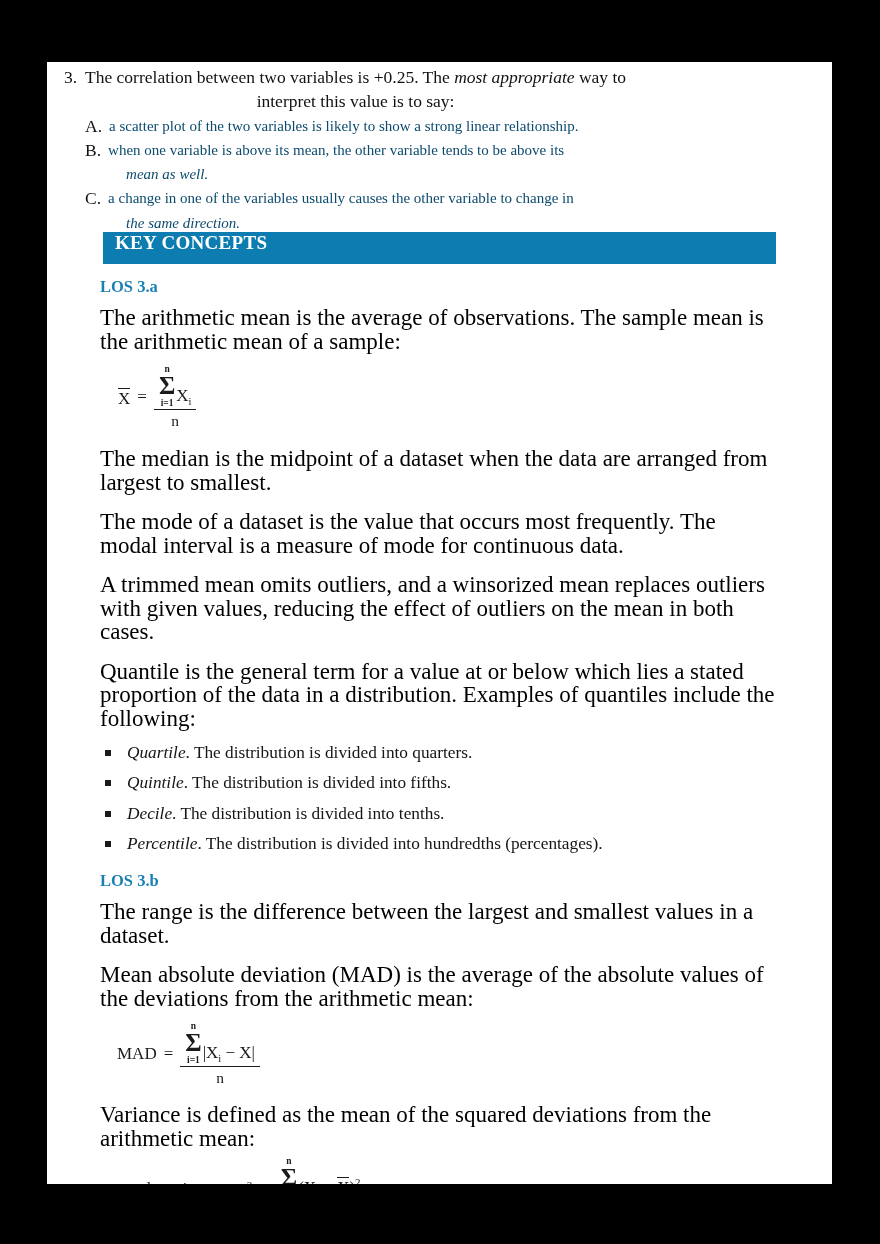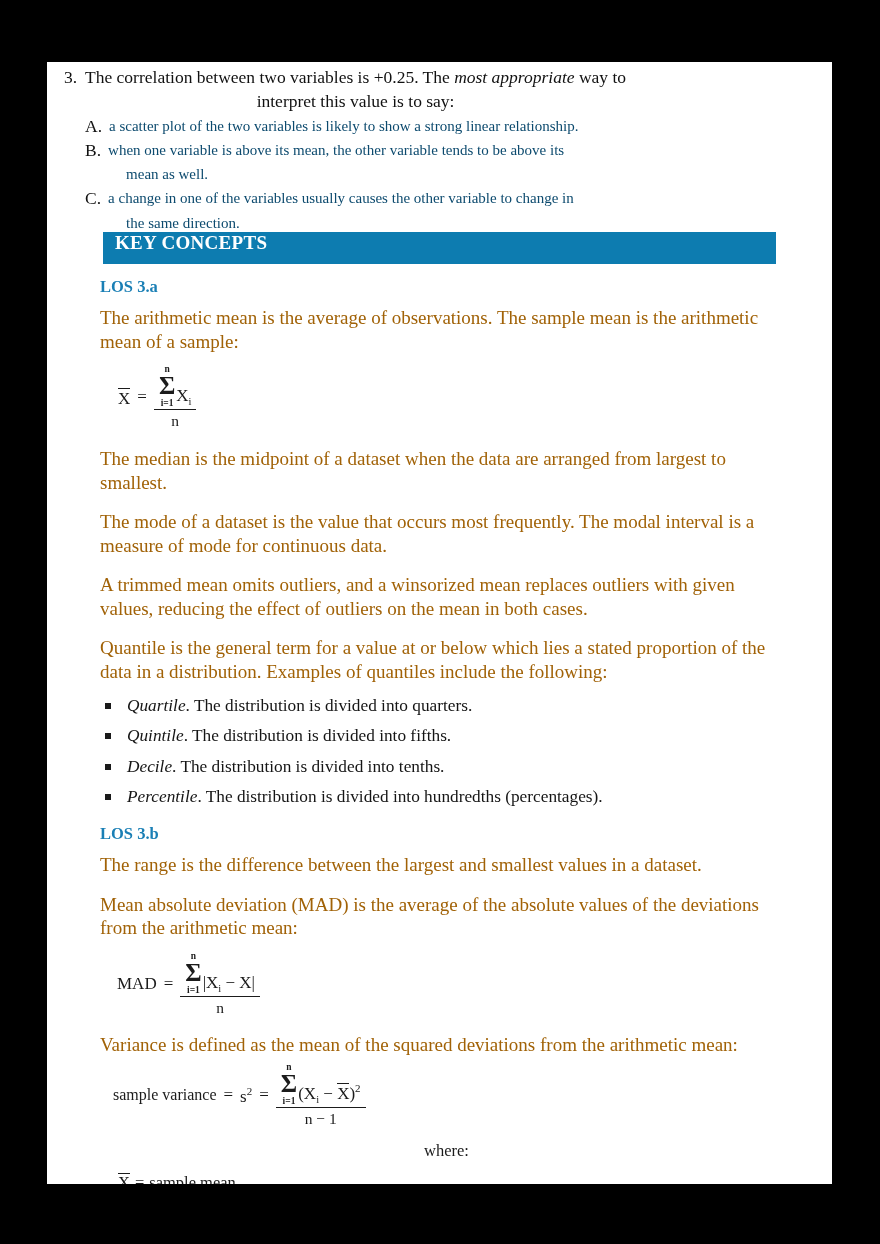--- a/index.html
+++ b/index.html
@@ -68,21 +68,21 @@
     line-height: 24.3px;
     color: #111111;
   }
   .choice-text {
     margin-left: 7px;
     font-size: 15px;
     line-height: 24.3px;
     color: #0c4a6e;
     text-indent: 0;
   }
-  .choice-text .cont { display: block; padding-left: 18px; }
+  .choice-text .cont { display: block; padding-left: 18px; font-style: italic; }
 
   
   .banner {
     position: absolute;
     left: 56px;
     top: 170px;
     width: 673px;
     height: 32px;
     background: #0d7cb0;
     display: flex;
@@ -105,23 +105,23 @@
     width: 675px;
   }
   .los-head {
     color: #1a7fb5;
     font-size: 16.5px;
     font-weight: bold;
     margin: 0 0 9px 0;
     font-family: "Liberation Serif", "DejaVu Serif", serif;
   }
   .para {
-    font-size: 19px;
+    font-size: 23px;
     line-height: 23.5px;
-    color: #a16207;
+    color: #000000;
     margin: 0 0 16px 0;
   }
   .para.tight { margin-bottom: 11px; }
 
   ul.bullets {
     list-style: none;
     margin: 2px 0 14px 0;
     padding: 0;
   }
   ul.bullets li {

